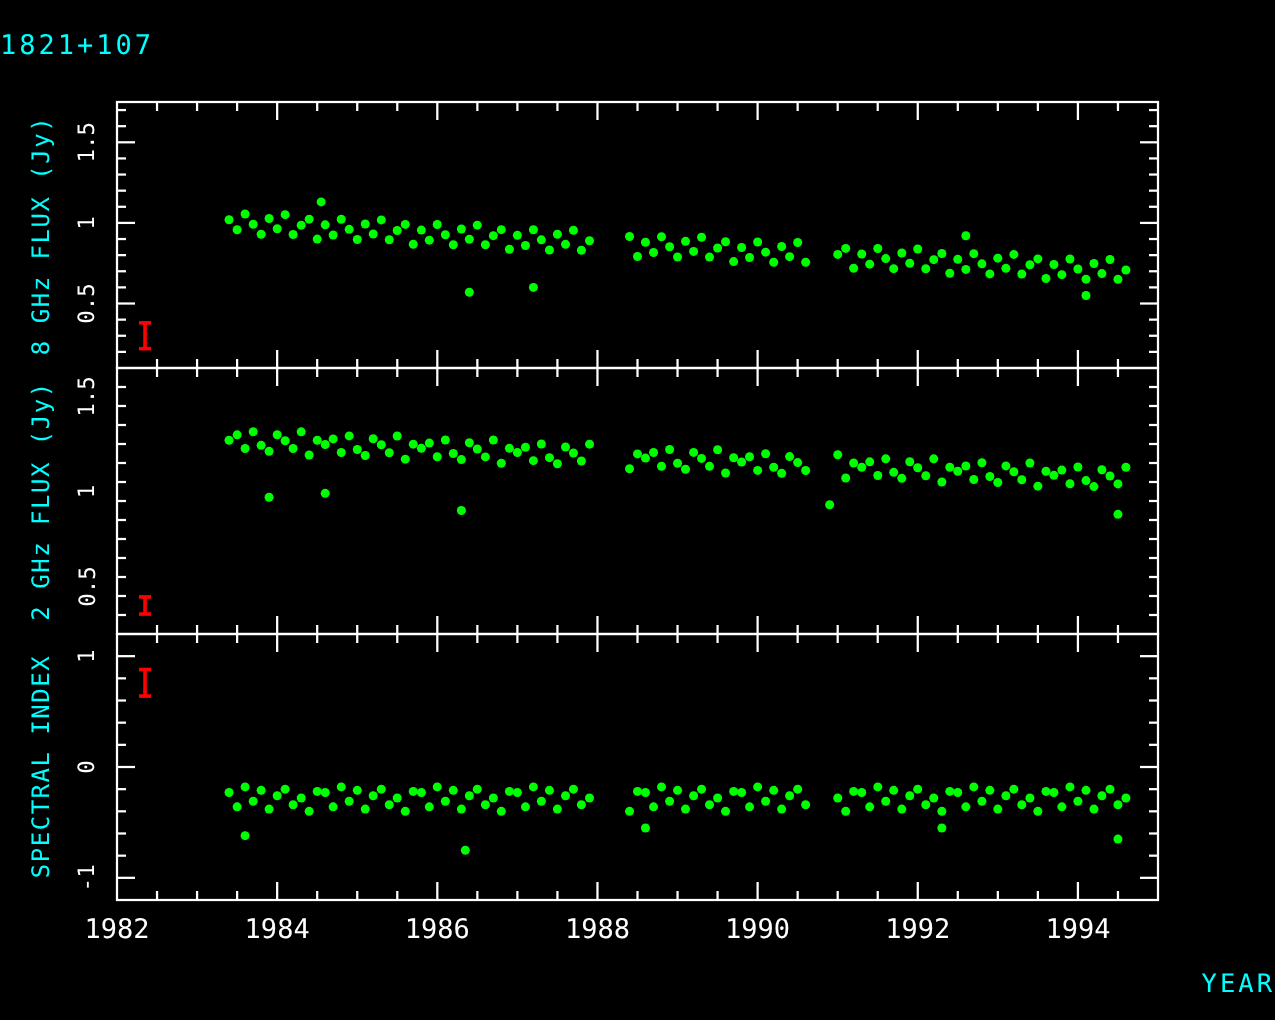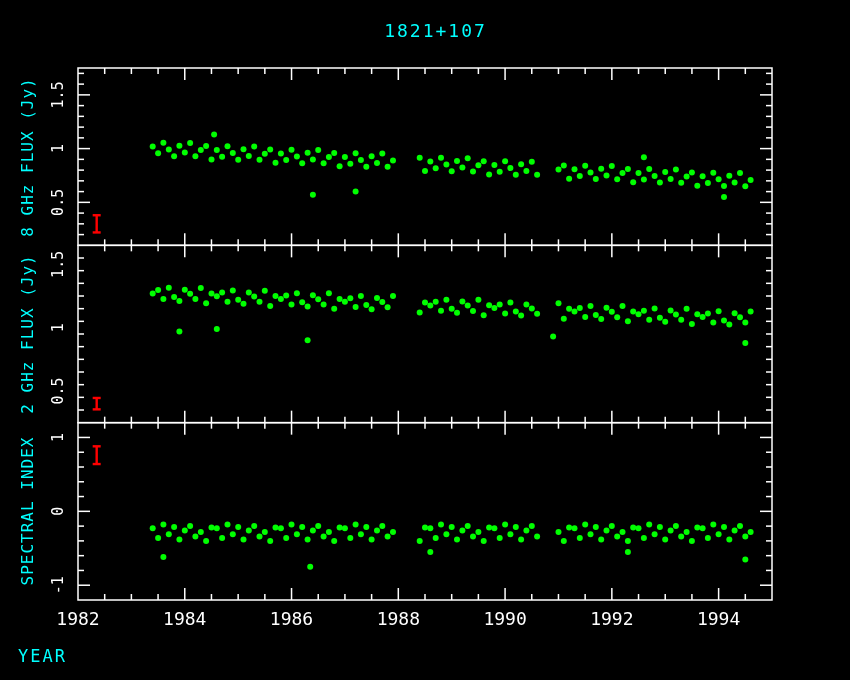--- a/index.html
+++ b/index.html
@@ -3,25 +3,25 @@
 <meta charset="utf-8">
 <style>
   html,body{margin:0;padding:0;}
   body{
     width:850px;height:680px;overflow:hidden;position:relative;
     background:#000000;
     font-family:"DejaVu Sans Mono", monospace;
   }
   .stage{position:absolute;inset:0;}
   .title{
-    position:absolute;top:20px;left:0;right:0;text-align:center;
-    color:#00ffff;font-size:18px;letter-spacing:2px;padding-left:21px;
+    position:absolute;top:20px;left:0;right:0;
+    color:#00ffff;font-size:18px;letter-spacing:2px;
   }
   .xlab{
-    position:absolute;top:646px;left:0;right:0;text-align:left;
+    position:absolute;top:646px;left:0;right:0;text-align:right;
     color:#00ffff;font-size:17px;letter-spacing:2px;margin-left:18px;
   }
   .ylab{
     position:absolute;color:#00ffff;font-size:16px;white-space:nowrap;
     transform:translate(-50%,-50%) rotate(-90deg);letter-spacing:1px;
   }
   #ylab0{left:27px;top:157px;}
   #ylab1{left:27px;top:334px;}
   #ylab2{left:27px;top:511px;}
   svg{position:absolute;left:0;top:0;}

